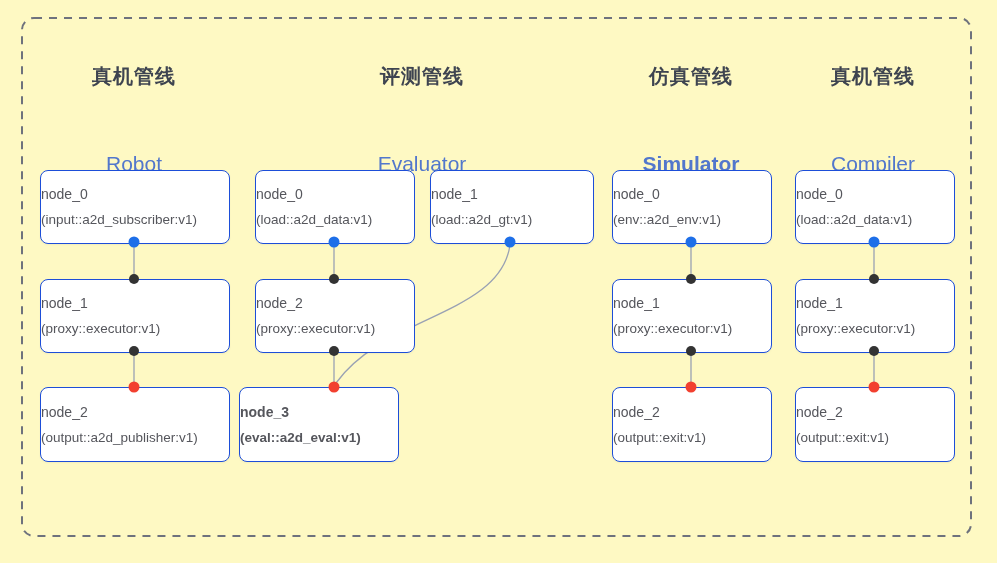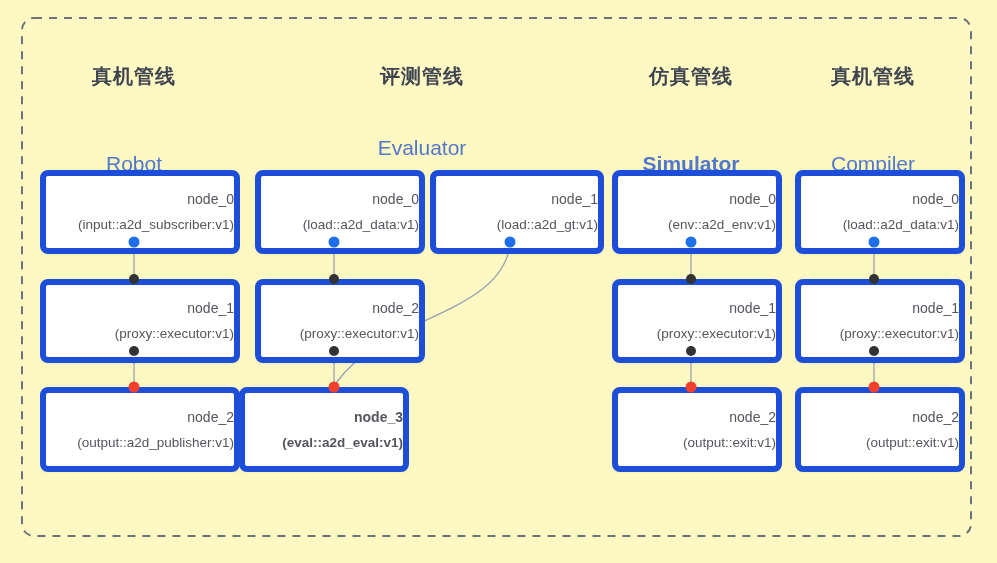--- a/index.html
+++ b/index.html
@@ -29,26 +29,26 @@
     stroke-dasharray: 8 7;
   }
   .edge-line {
     fill: none;
     stroke-width: 1.3;
   }
   .node-box {
     position: absolute;
     z-index: 2;
     background: #ffffff;
-    border: 6px solid #1d4ed8;
+    border: 1px solid #1d4ed8;
     border-radius: 8px;
     box-shadow: 0 1px 2px rgba(60,70,110,0.06);
     display: flex;
     flex-direction: column;
-    align-items: flex-end;
+    align-items: flex-start;
     justify-content: center;
     text-align: center;
   }
   .node-name {
     font-size: 14px;
     line-height: 26px;
     color: #55565c;
     white-space: nowrap;
   }
   .node-type {
@@ -100,21 +100,21 @@
     <line class="edge-line" x1="874" y1="242" x2="874" y2="279" stroke="#99a1b3"></line>
     <line class="edge-line" x1="874" y1="351" x2="874" y2="387" stroke="#99a1b3"></line>
   </svg>
 
   <div class="title-cn" style="left:134px; top:63px;">真机管线</div>
   <div class="title-cn" style="left:422px; top:63px;text-align:right;">评测管线</div>
   <div class="title-cn" style="left:691px; top:63px;">仿真管线</div>
   <div class="title-cn" style="left:873px; top:63px;">真机管线</div>
 
   <div class="title-en" style="left:134px; top:124px;">Robot</div>
-  <div class="title-en" style="left:422px; top:108px;">Evaluator</div>
+  <div class="title-en" style="left:422px; top:124px;">Evaluator</div>
   <div class="title-en" style="left:691px; top:124px;font-weight:bold;">Simulator</div>
   <div class="title-en" style="left:873px; top:124px;">Compiler</div>
 
   <div class="node-box" style="left:40px;  top:170px; width:188px; height:72px;">
     <div class="node-name">node_0</div>
     <div class="node-type">(input::a2d_subscriber:v1)</div>
   </div>
   <div class="node-box" style="left:40px;  top:279px; width:188px; height:72px;">
     <div class="node-name">node_1</div>
     <div class="node-type">(proxy::executor:v1)</div>

